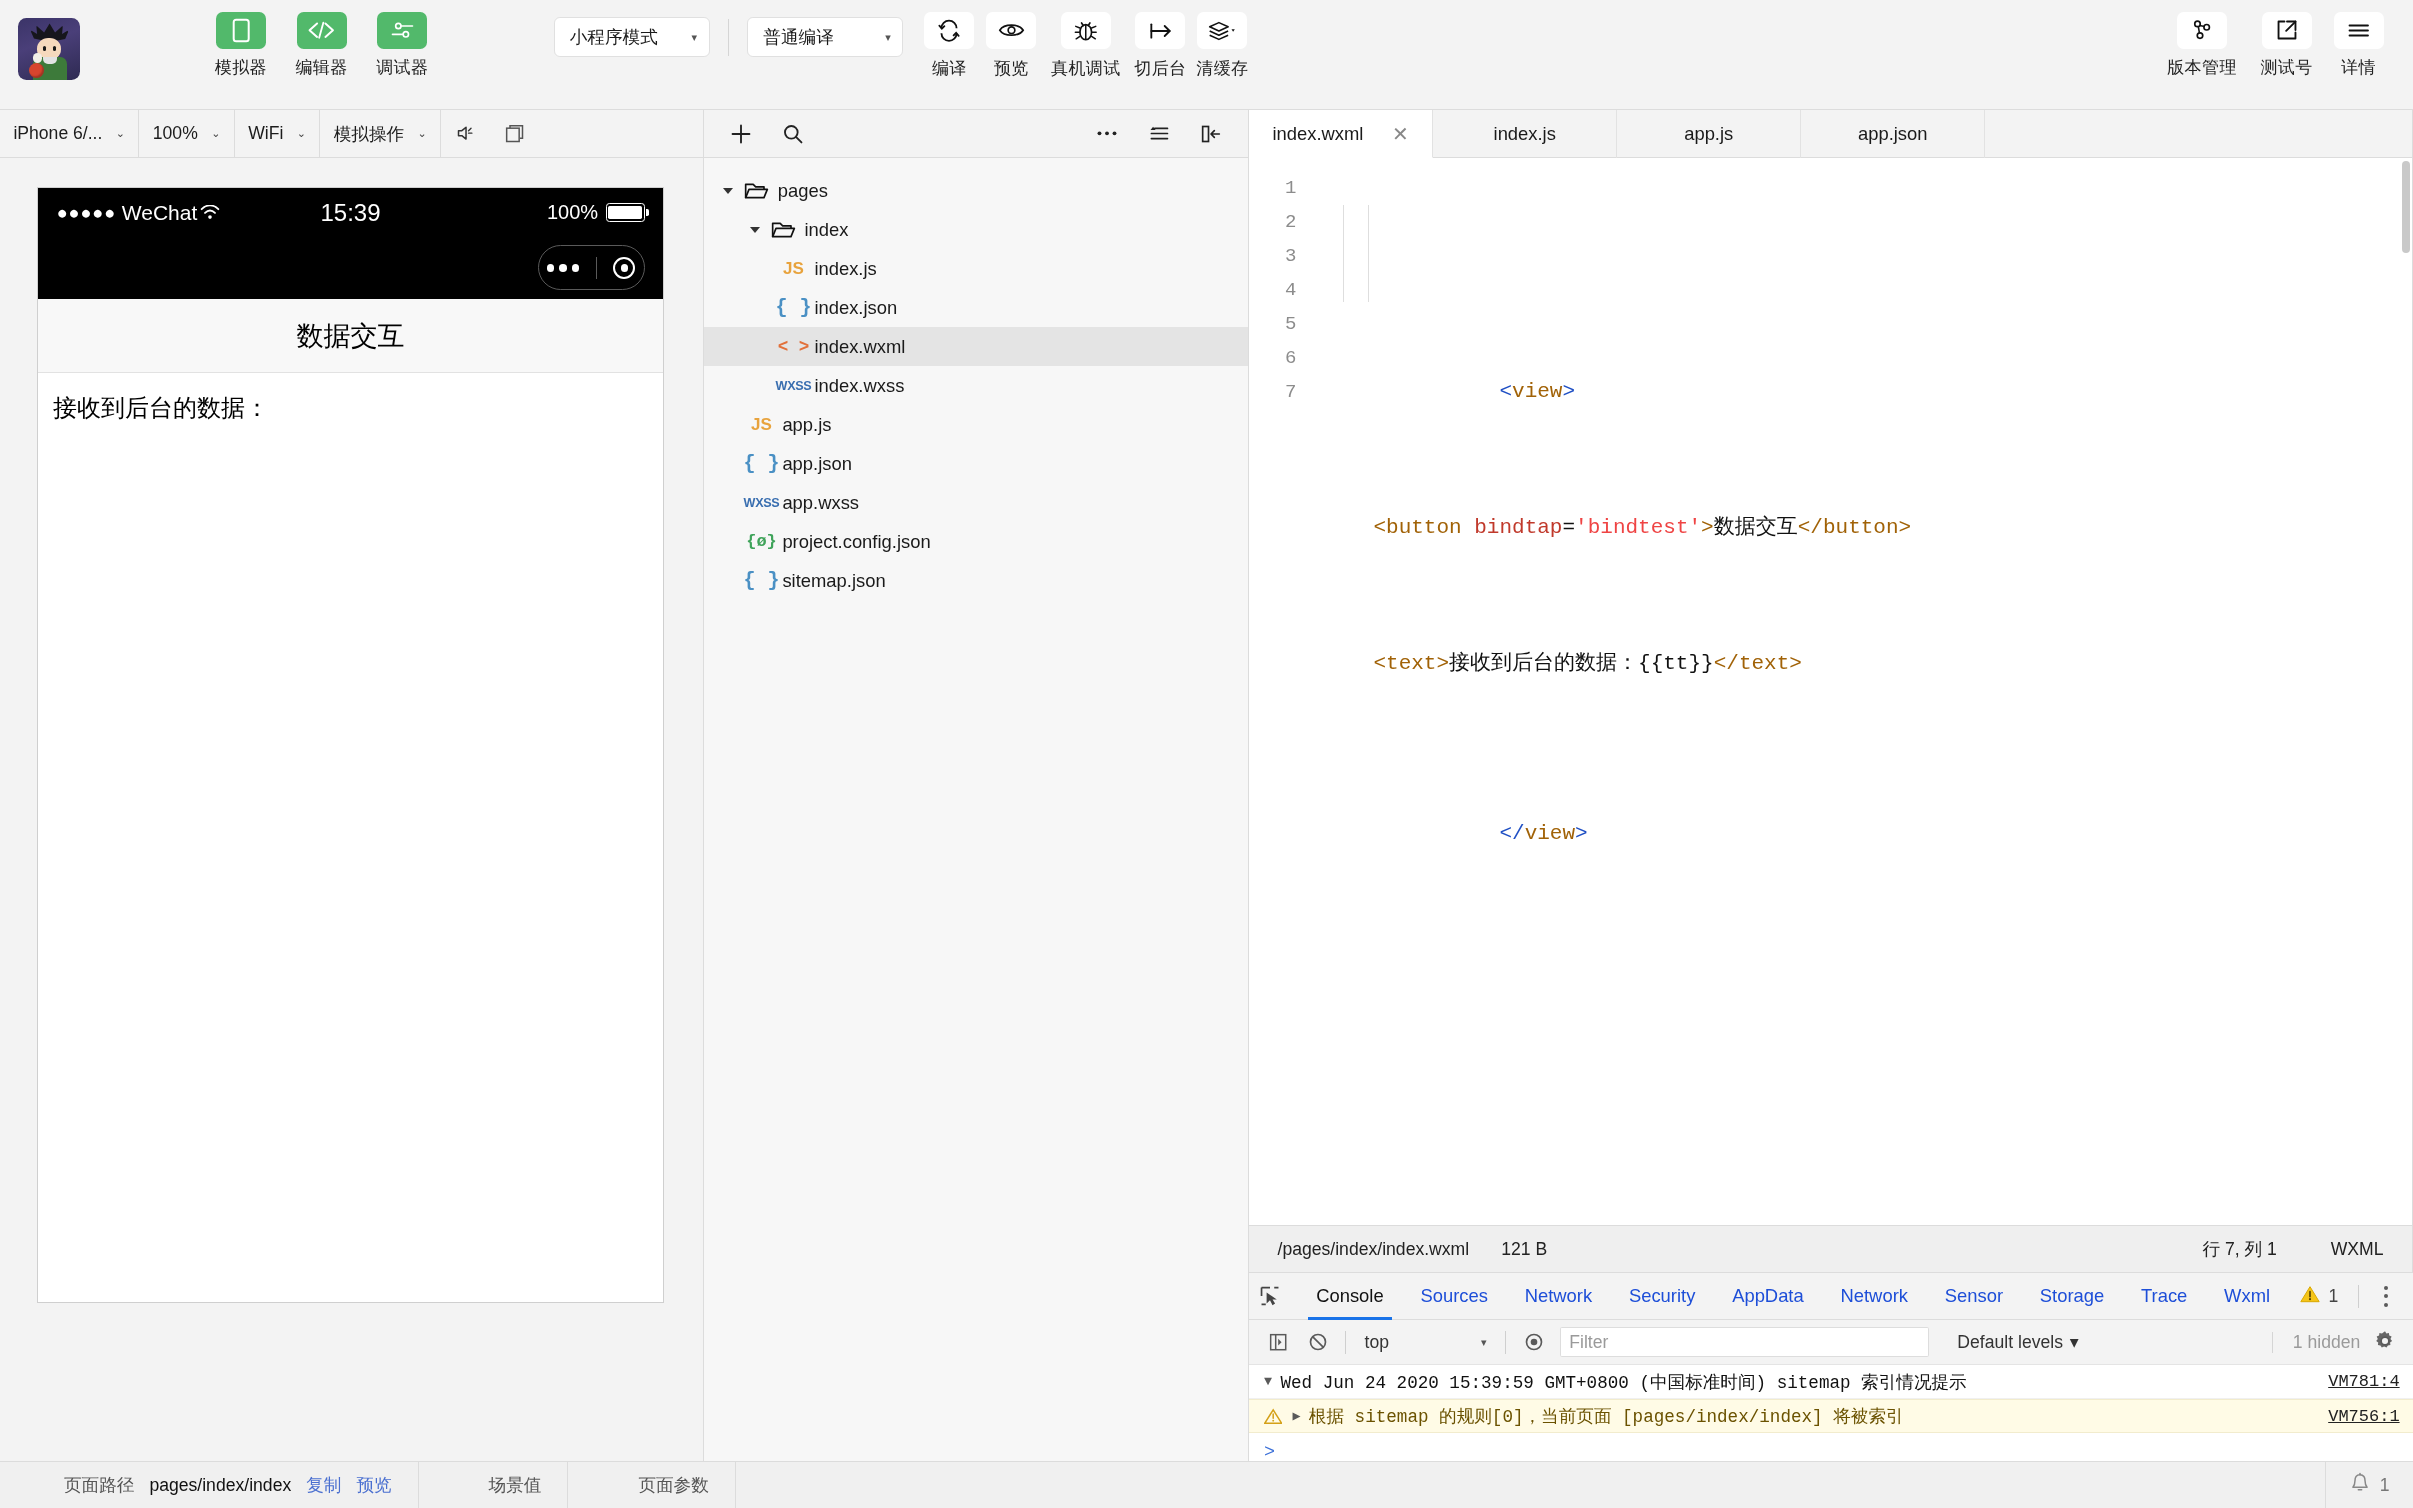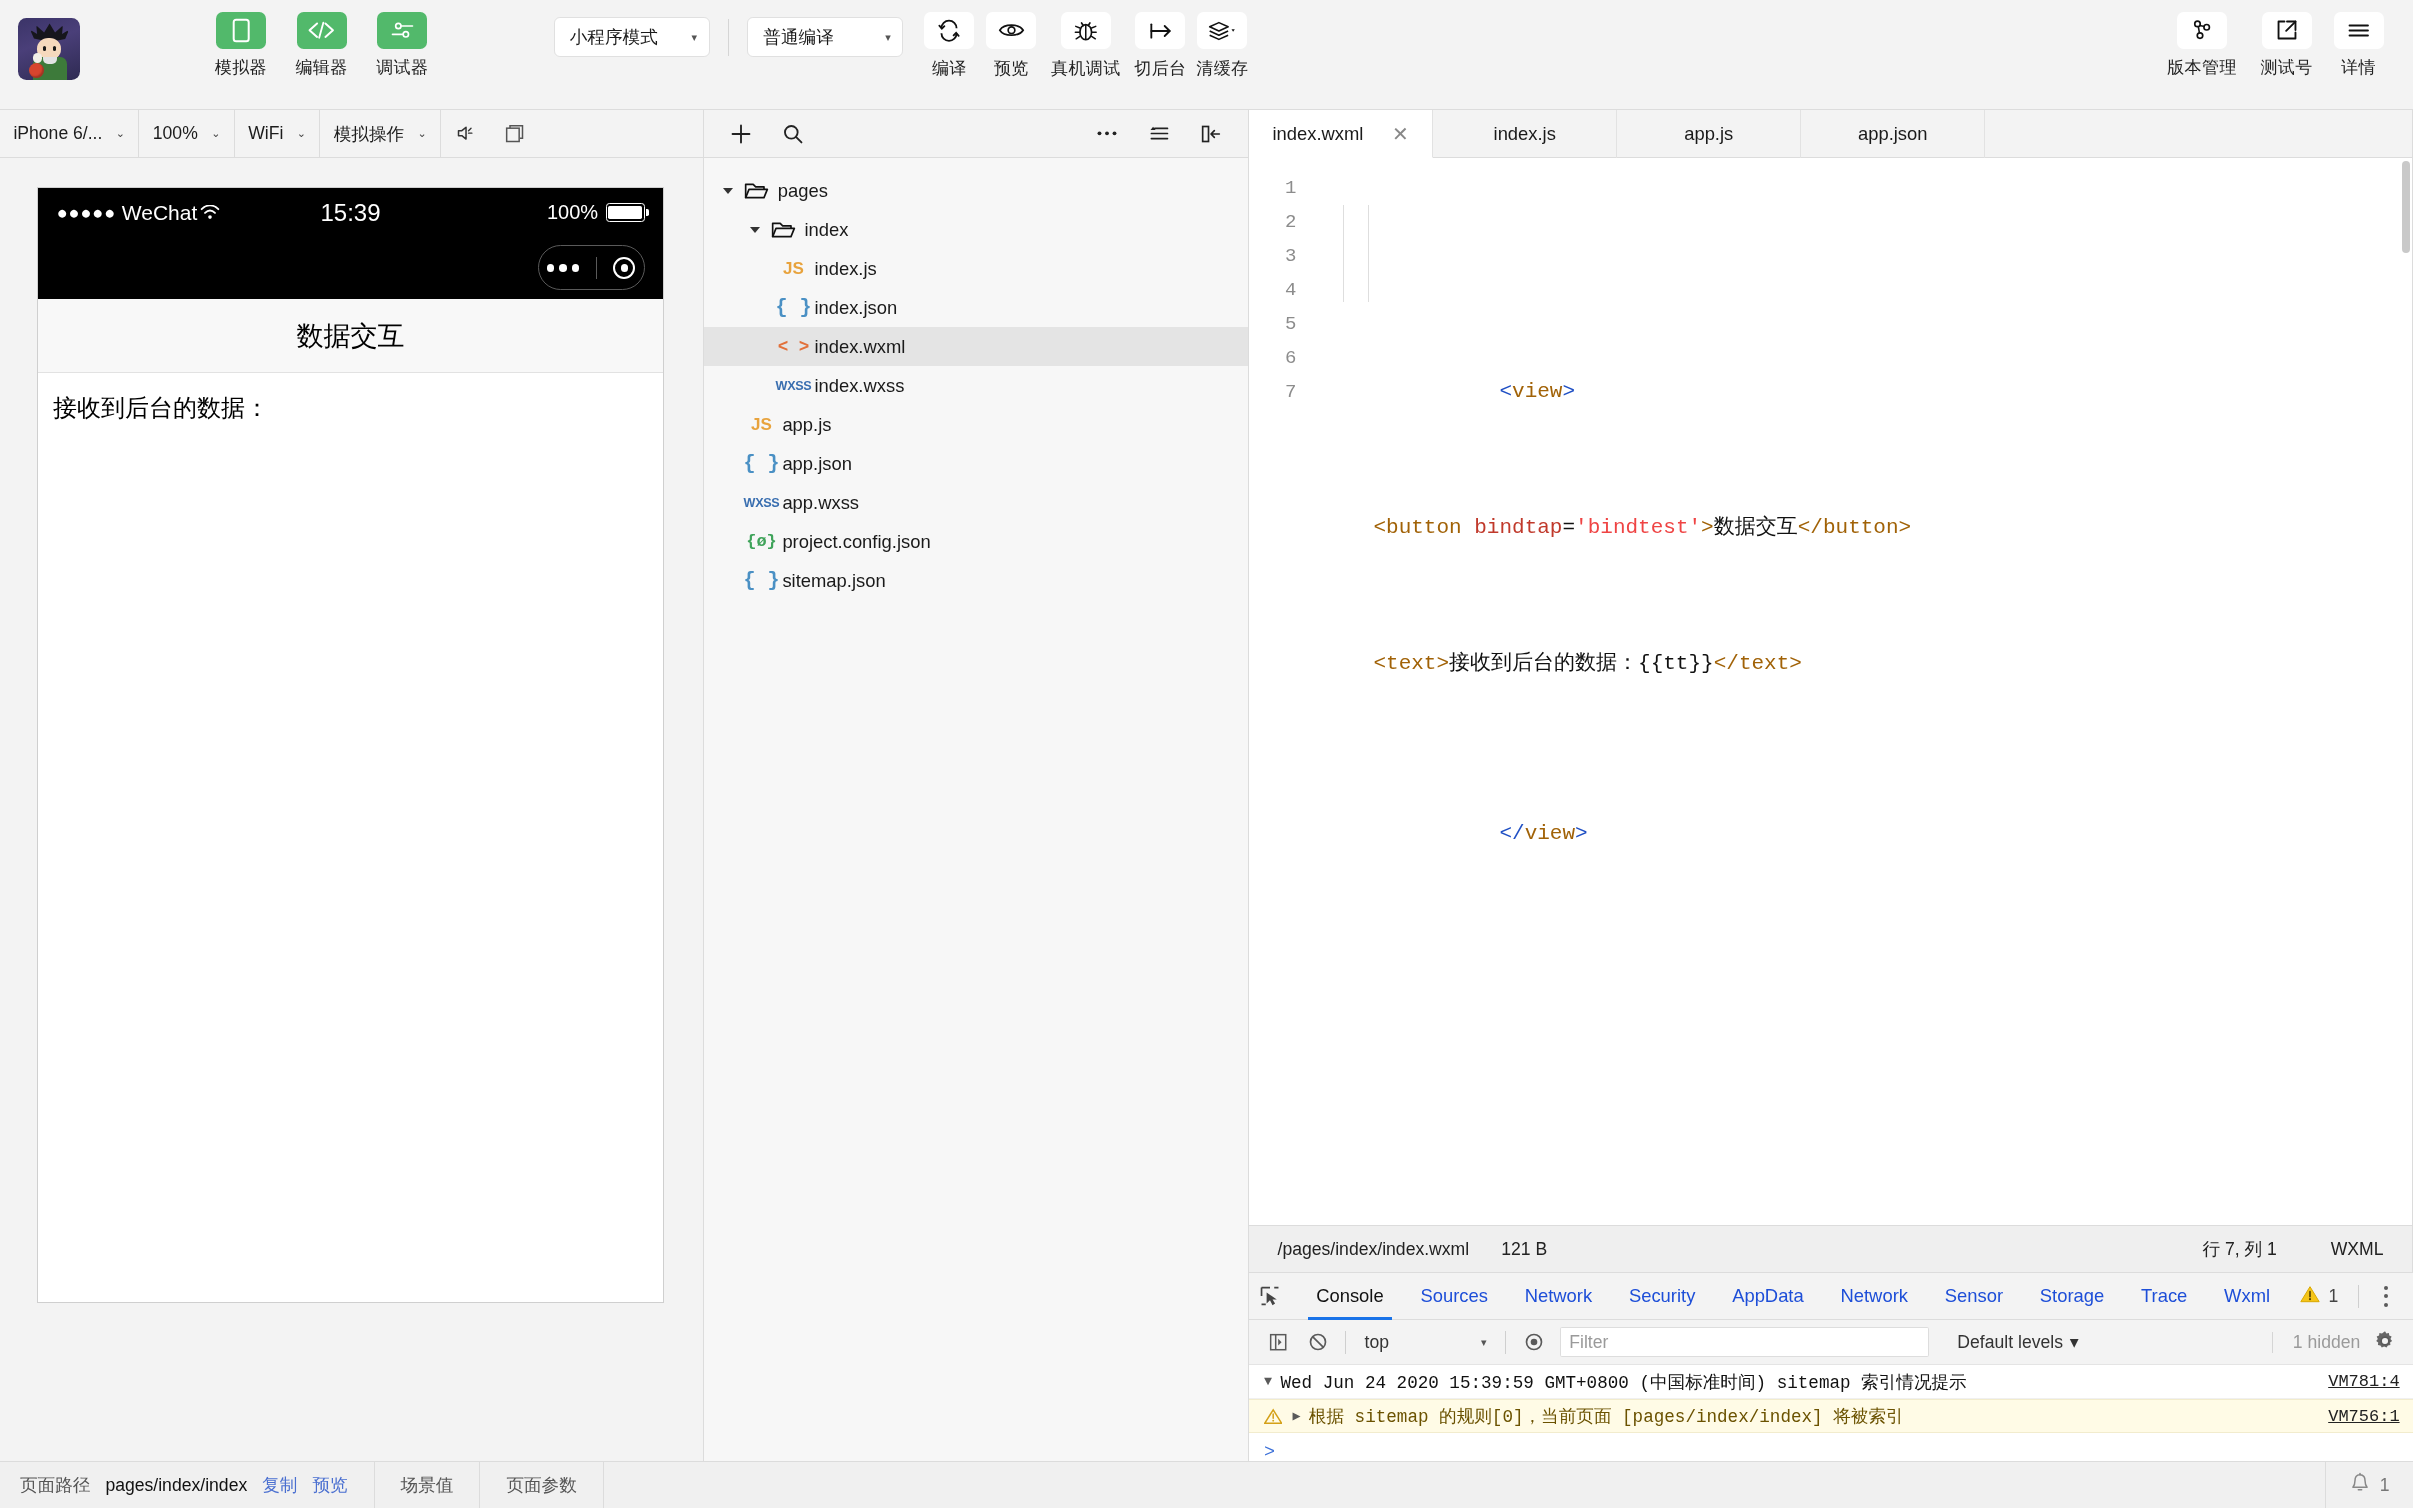--- a/index.html
+++ b/index.html
@@ -197,21 +197,21 @@
            font-size: 17.6px; color: #111; border-bottom: 0.8px solid #f0f0f0; }
   .c-row.warn { background: #fffbe6; border-bottom: 0.8px solid #f2eccd; border-top:0.8px solid #f2eccd; color:#6b5200; }
   .c-row .expander { color: #5a5a5a; margin-right: 8.4px; font-size: 13.4px;}
   .c-src { margin-left: auto; font-size: 17px; color: #222; text-decoration: underline; }
   .c-warn-ic { margin-right: 10px; display:flex; align-items:center;}
   .prompt-row { display:flex; align-items:center; padding: 8.4px 15px; font-size: 18.4px; color:#3a6fd8;}
 
   
   .bottombar { height: 47px; flex: 0 0 47px; background: #f0f0f0; border-top: 0.8px solid #dcdcdc;
                display: flex; align-items: stretch; font-size: 17.6px; color: #555; }
-  .bb-cell { display: flex; align-items: center; padding: 0 26px; border-right: 0.8px solid #dcdcdc; gap: 11.7px;}
+  .bb-cell { display: flex; align-items: center; padding: 0 26px; border-right: 0.8px solid #dcdcdc; gap: 11.7px; margin-left: 44px;}
   .bb-cell.first { padding-left: 20px; gap: 15px;}
   .bb-strong { color: #111; }
   .bb-link { color: #4a6fd0; }
   .bb-spacer { flex: 1 1 auto; border-right: 0.8px solid #dcdcdc;}
   .bb-right { display:flex; align-items:center; gap: 10px; padding: 0 23.5px; color:#777;}
 </style>
 </head>
 <body>
 
 <div class="app">

